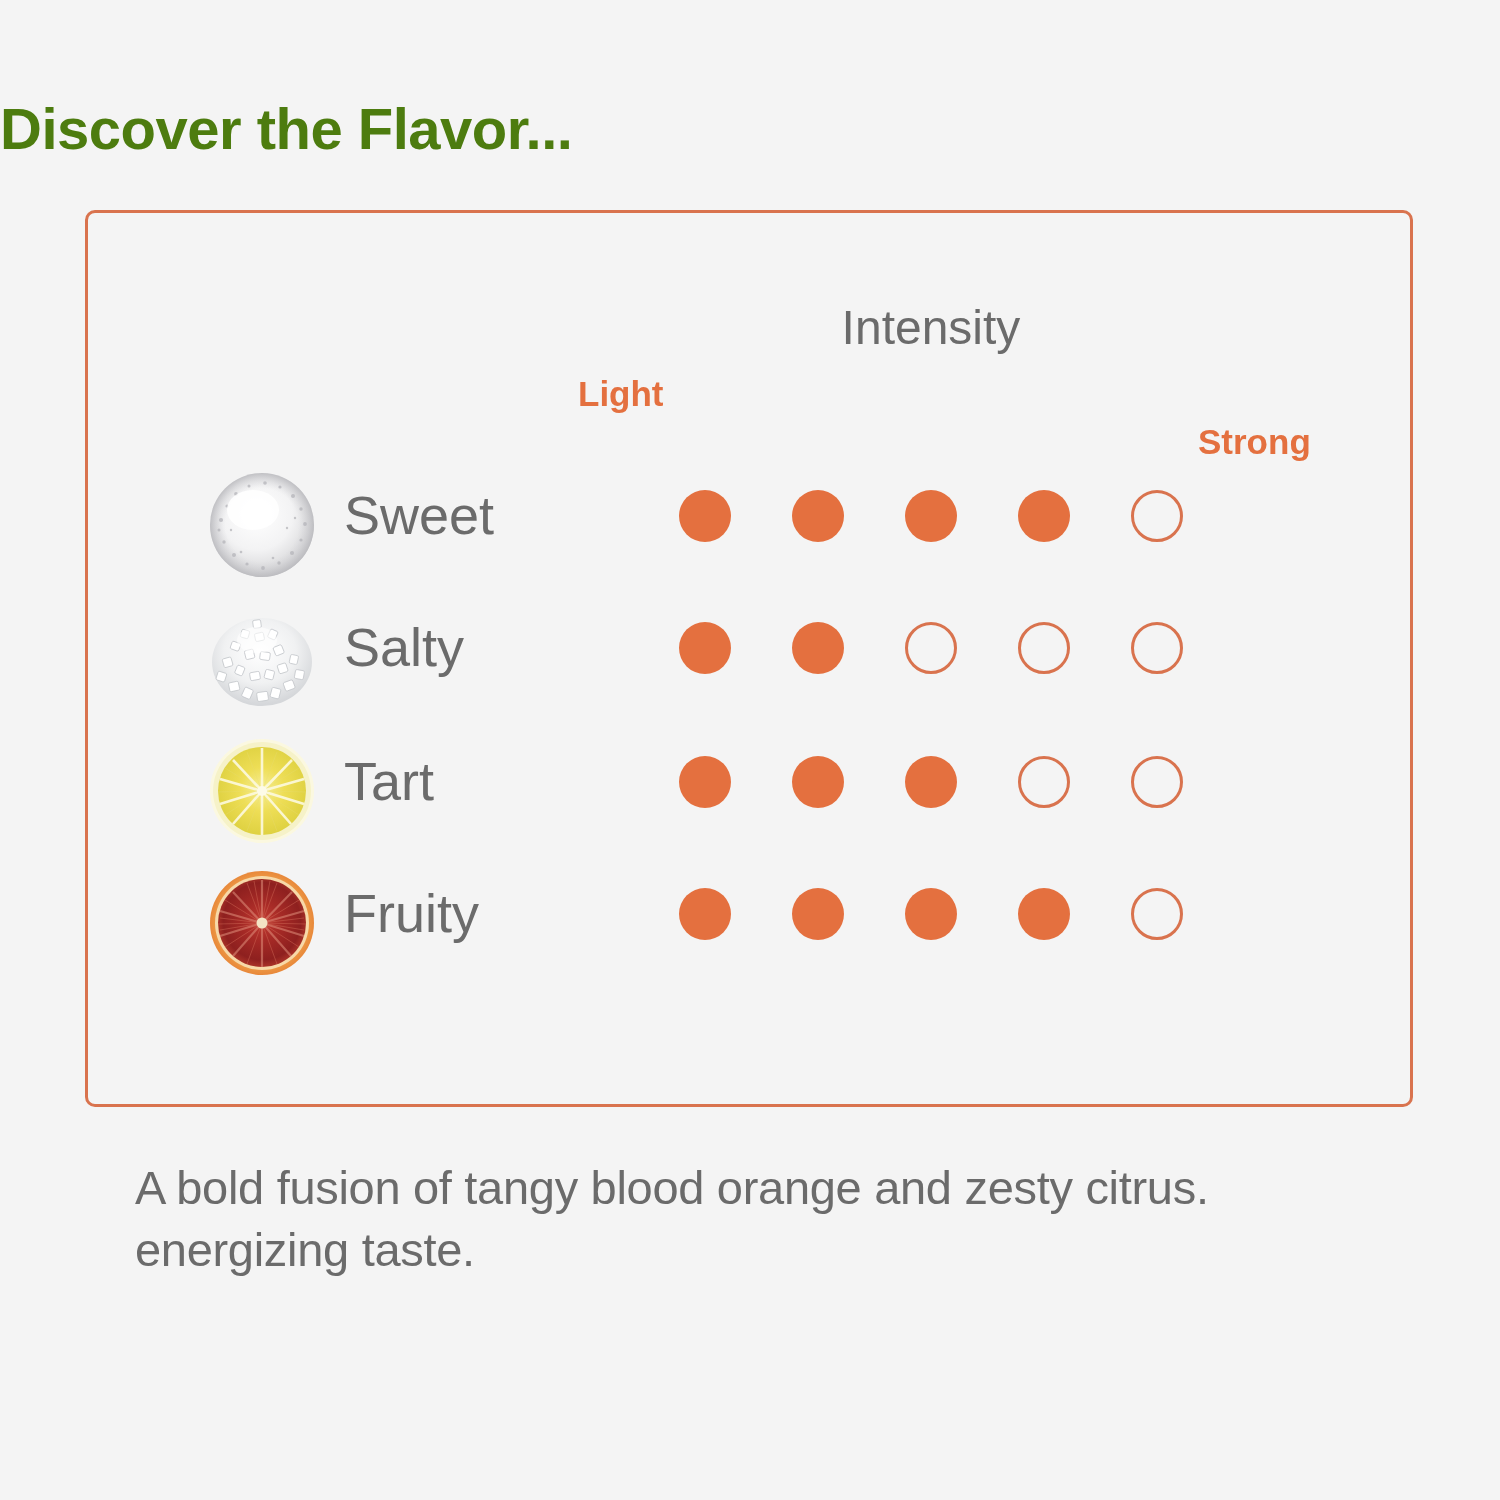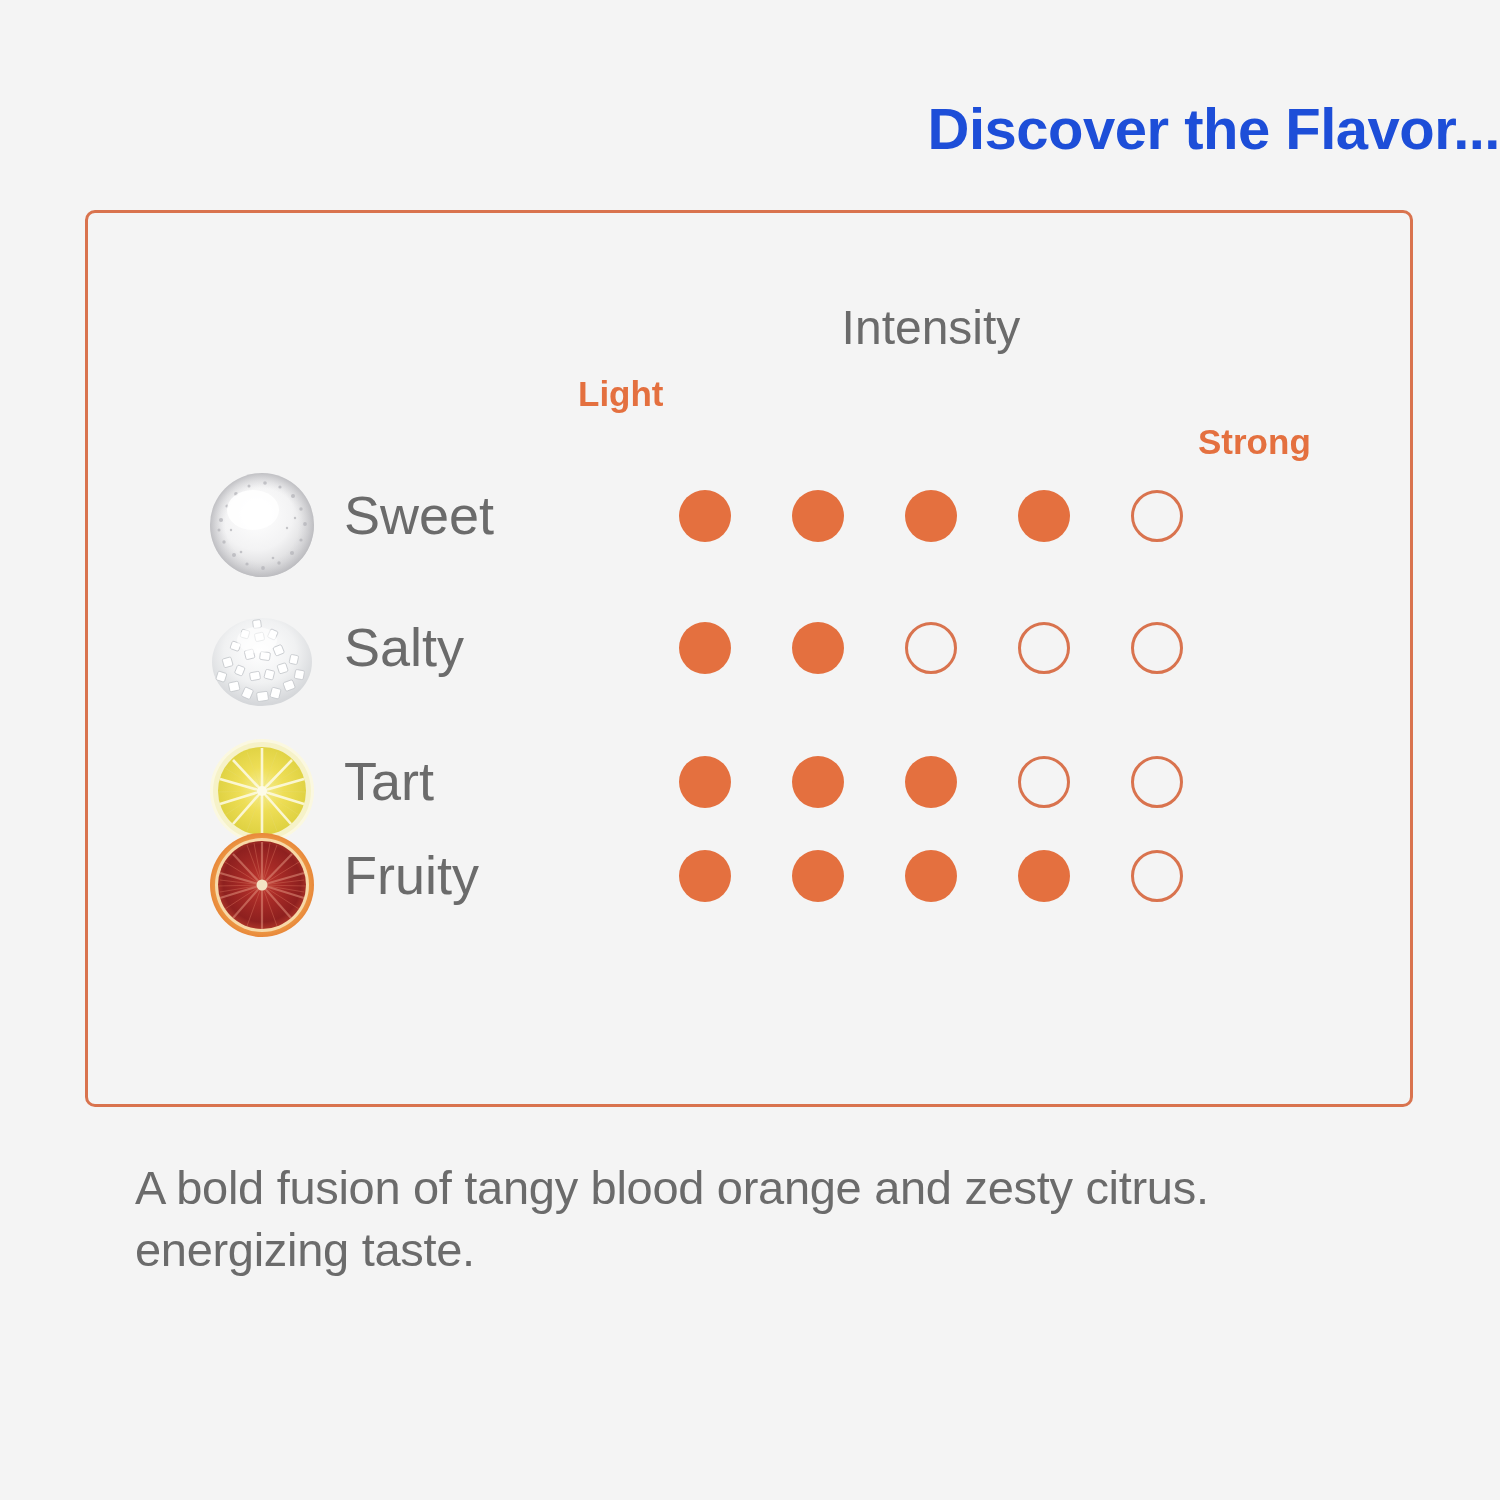--- a/index.html
+++ b/index.html
@@ -8,23 +8,23 @@
     background:#F4F4F4;
     font-family:"Liberation Sans", sans-serif;
     color:#6B6B6B;
     position:relative;
     overflow:hidden;
   }
 
   
   .page-title{
     position:absolute; top:95px; left:0; width:1500px;
-    text-align:right;
+    text-align:left;
     font-size:58px; font-weight:700; letter-spacing:-0.5px;
-    color:#1d4ed8;
+    color:#4d7c0f;
     white-space:nowrap;
   }
 
   
   .panel{
     position:absolute;
     left:85px; top:210px;
     width:1328px; height:897px;
     border:3px solid #D9734E;
     border-radius:10px;
@@ -51,21 +51,21 @@
     position:absolute; left:0; top:0; width:1500px; height:1500px;
     pointer-events:none;
   }
   .flavor-row{
     position:absolute; left:0; width:1500px; height:134px;
     pointer-events:auto;
   }
   .flavor-row[data-row="0"]{ top:458px;padding-left:36px; }
   .flavor-row[data-row="1"]{ top:590px; }
   .flavor-row[data-row="2"]{ top:724px; }
-  .flavor-row[data-row="3"]{ top:818px; }
+  .flavor-row[data-row="3"]{ top:856px; }
 
   .flavor-icon{
     position:absolute; left:205px; top:10px;
     width:114px; height:114px;
     border-radius:50%;
     overflow:hidden;
   }
   .flavor-label{
     position:absolute; left:344px; top:25px;
     font-size:54px; font-weight:400; color:#6B6B6B;

